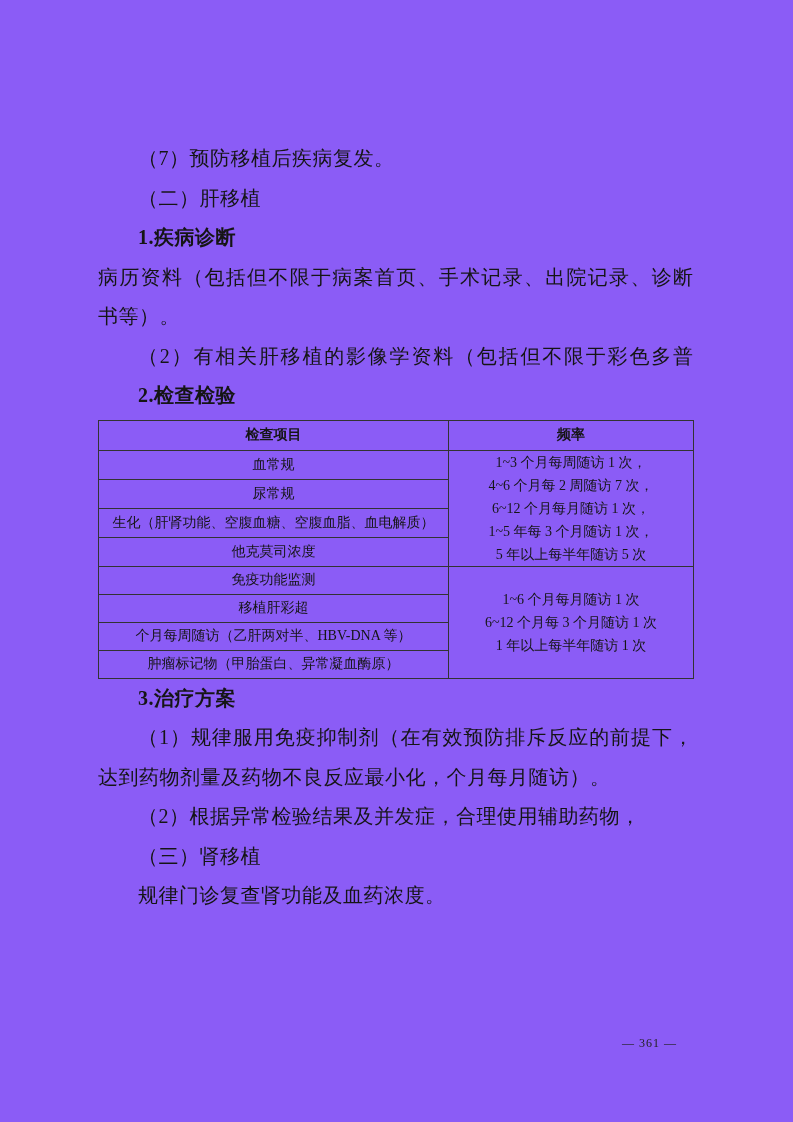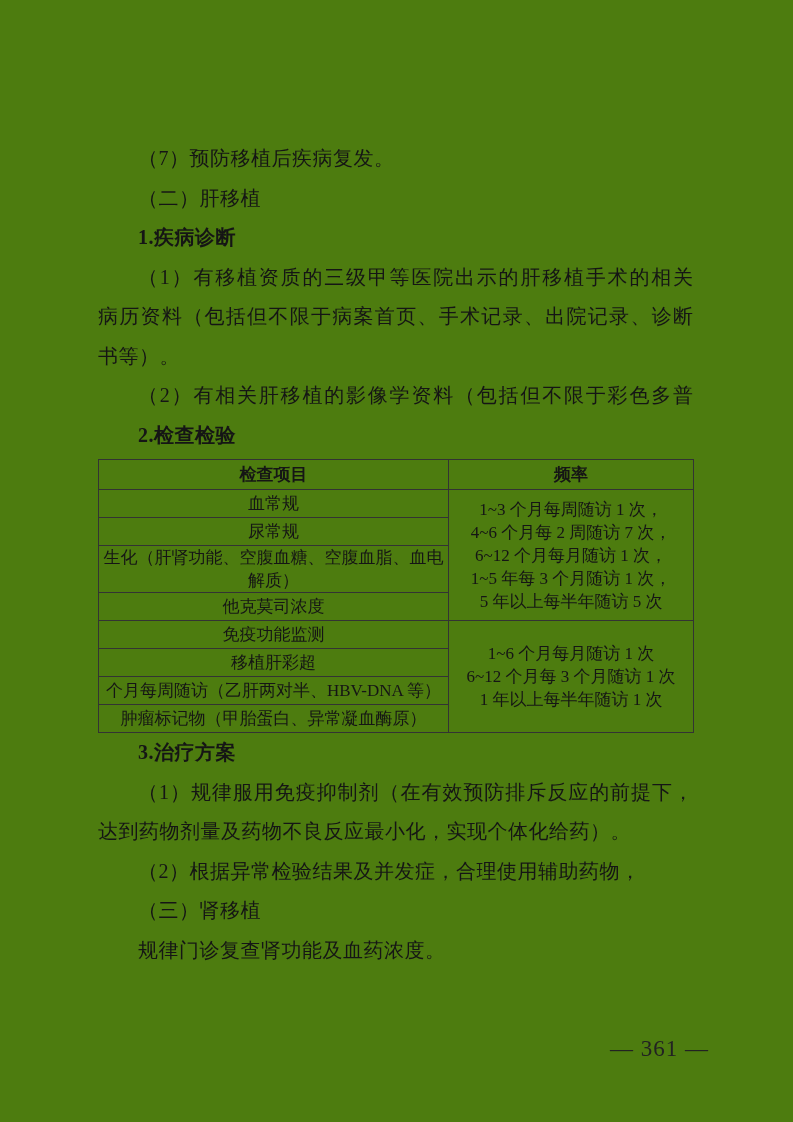--- a/index.html
+++ b/index.html
@@ -8,21 +8,21 @@
     height: 1122px;
     background: #ffffff;
     position: relative;
     overflow: hidden;
     font-family: "Liberation Serif", "DejaVu Serif", serif;
     color: #151515;
   }
   .page {
     position: absolute;
     inset: 0;
-    background: #4d7c0f;
+    background: #8b5cf6;
   }
   .content {
     position: absolute;
     left: 98px;
     top: 139px;
     width: 595px;
   }
   .bodyline {
     font-size: 20px;
     line-height: 39.5px;
@@ -42,49 +42,48 @@
     border-collapse: collapse;
     width: 595px;
     margin-top: 4px;
     table-layout: fixed;
   }
   table.ftable th, table.ftable td {
     border: 1px solid #333;
     padding: 0;
     text-align: center;
     vertical-align: middle;
-    font-size: 17px;
+    font-size: 14px;
     font-weight: normal;
   }
   table.ftable th { font-weight: bold; height: 29px; }
   table.ftable td.item { height: 27px; }
   td.freq { line-height: 23px; }
   .col-item { width: 350px; }
   .col-freq { width: 245px; }
   .block2 { }
   .pageno {
     position: absolute;
     top: 1036px;
-    right: 84px;
-    font-size: 23px;
+    right: 116px;
+    font-size: 12px;
     letter-spacing: 1px;
     color: #222;
   }
 </style>
 </head>
 <body>
 
 <div class="page">
 
   <div class="content">
 
     <div class="bodyline indent">（7）预防移植后疾病复发。</div>
     <div class="bodyline indent">（二）肝移植</div>
     <div class="bodyline indent bold">1.疾病诊断</div>
-    <div class="bodyline indent fill">（1）有移植资质的三级甲等医院出示的肝移植手术的相关</div>
     <div class="bodyline fill">病历资料（包括但不限于病案首页、手术记录、出院记录、诊断</div>
     <div class="bodyline">书等）。</div>
     <div class="bodyline indent fill">（2）有相关肝移植的影像学资料（包括但不限于彩色多普</div>
     <div class="bodyline indent bold">2.检查检验</div>
 
     <table class="ftable">
       <colgroup>
         <col class="col-item">
         <col class="col-freq">
       </colgroup>
@@ -128,21 +127,21 @@
       </tr>
       <tr>
         <td class="item">肿瘤标记物（甲胎蛋白、异常凝血酶原）</td>
       </tr>
     </tbody>
       </table>
 
     <div class="block2">
       <div class="bodyline indent bold">3.治疗方案</div>
       <div class="bodyline indent fill">（1）规律服用免疫抑制剂（在有效预防排斥反应的前提下，</div>
-      <div class="bodyline">达到药物剂量及药物不良反应最小化，实现个体化给药）。</div>
+      <div class="bodyline">达到药物剂量及药物不良反应最小化，个月每月随访）。</div>
       <div class="bodyline indent">（2）根据异常检验结果及并发症，合理使用辅助药物，</div>
       <div class="bodyline indent">（三）肾移植</div>
       <div class="bodyline indent">规律门诊复查肾功能及血药浓度。</div>
     </div>
 
   </div>
 
   <div class="pageno">— 361 —</div>
 
 </div>

